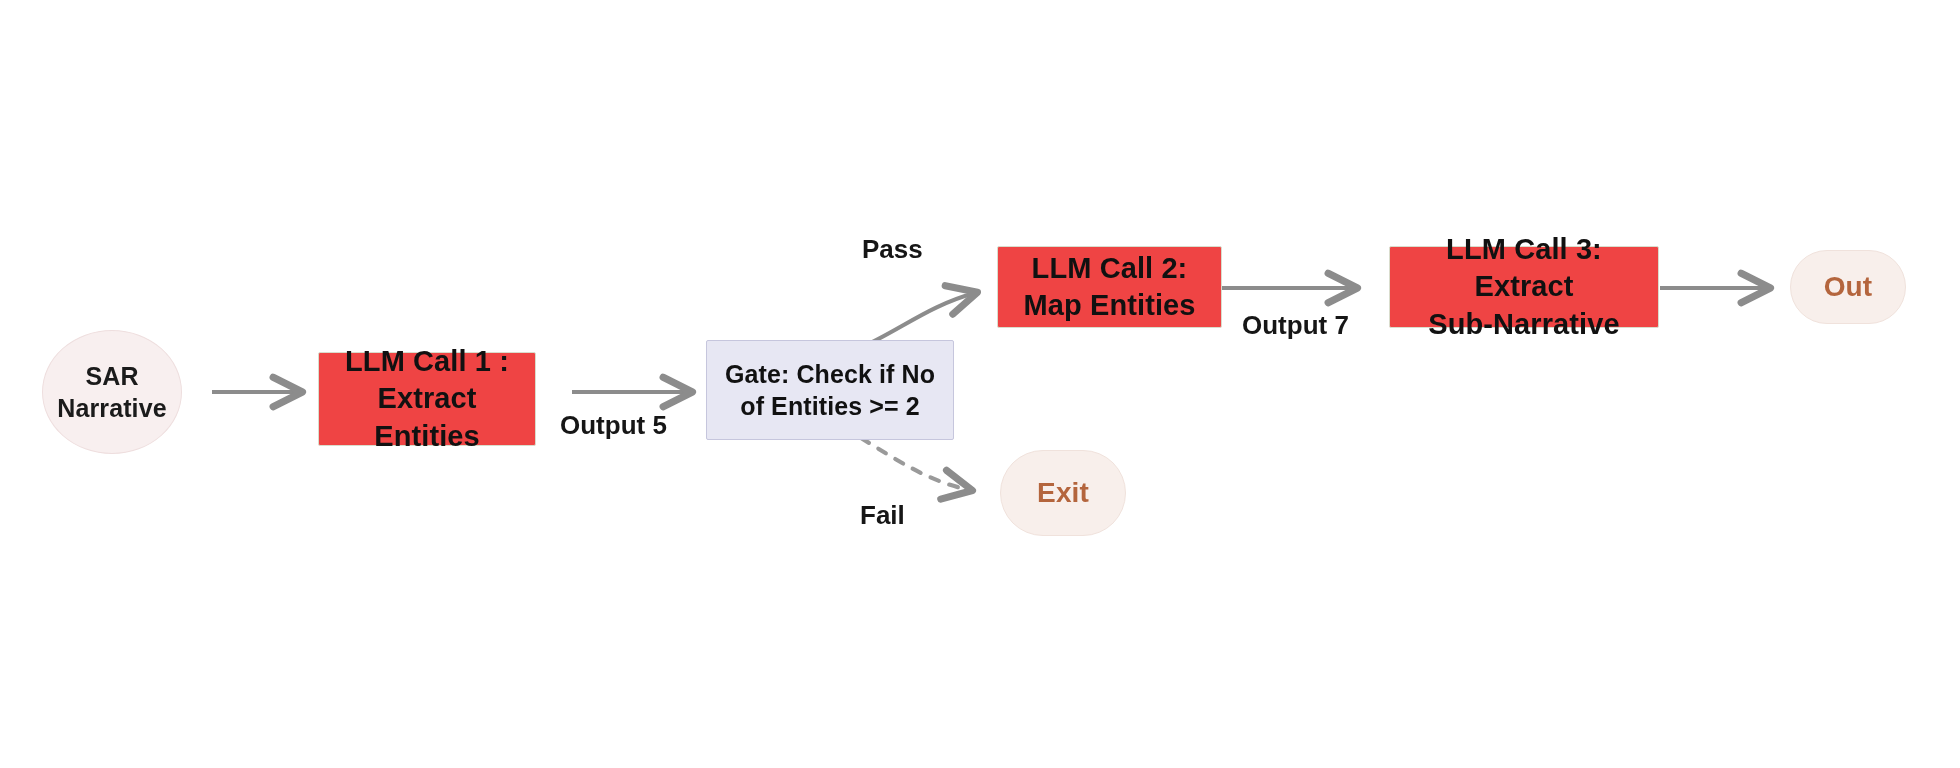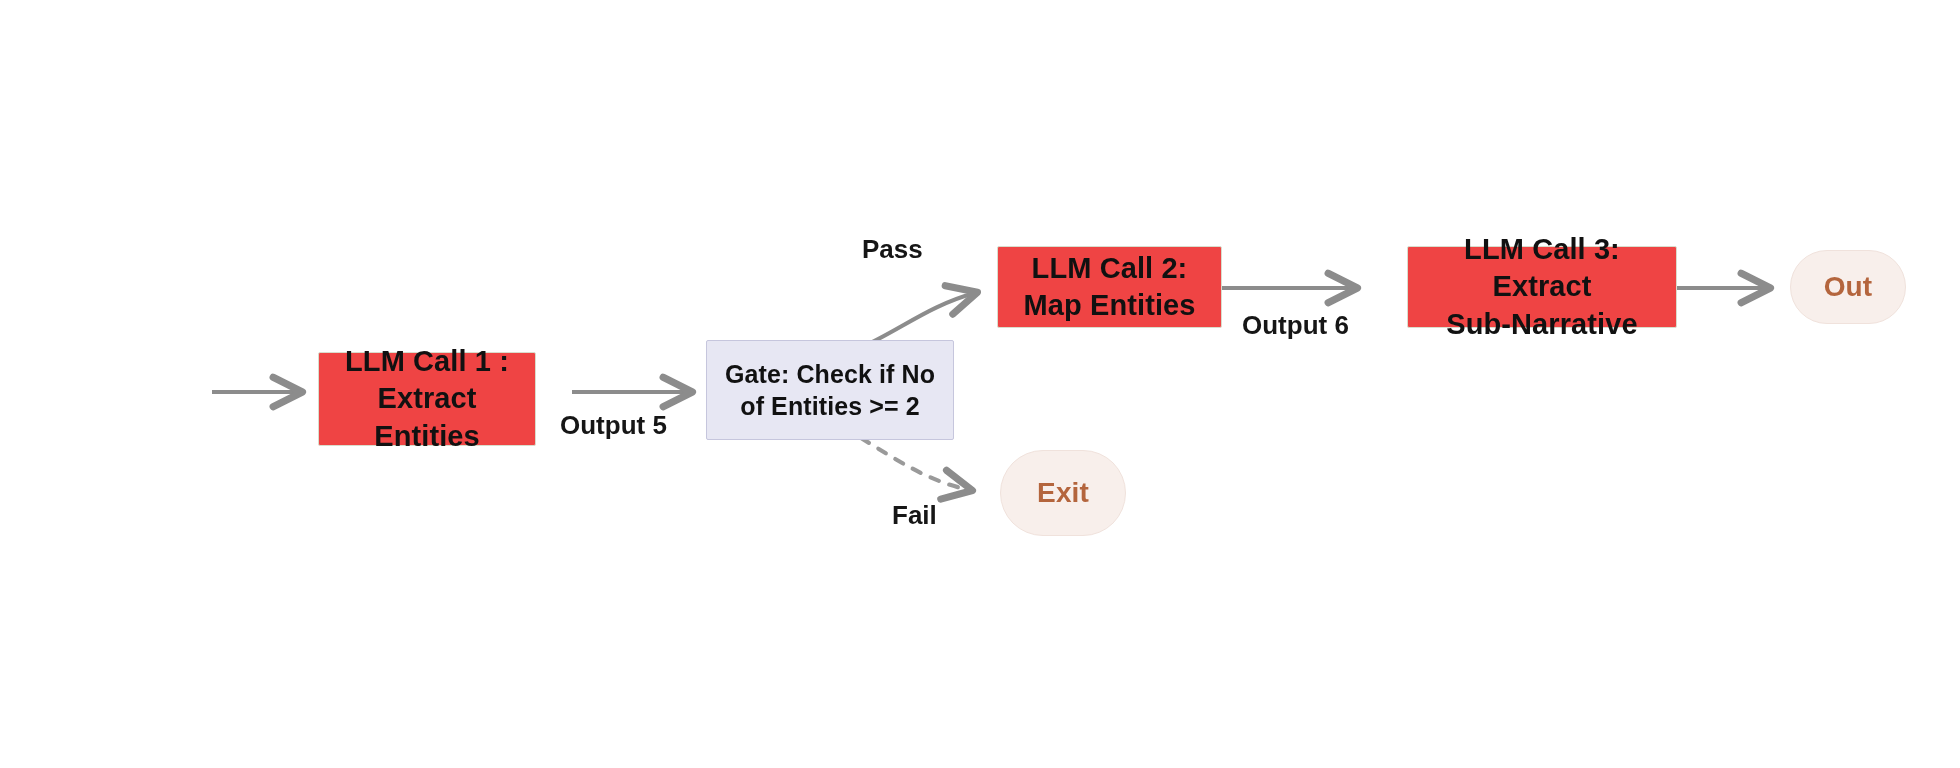--- a/index.html
+++ b/index.html
@@ -120,51 +120,57 @@
 
     <g>
       <line x1="1222" y1="288" x2="1355" y2="288" stroke="#8c8c8c" stroke-width="4.2" marker-end="url(#arrowhead)"></line>
     </g>
 
     <g>
       <line x1="1660" y1="288" x2="1768" y2="288" stroke="#8c8c8c" stroke-width="4.2" marker-end="url(#arrowhead)"></line>
     </g>
   </svg>
 
+  <div class="node node-circle" style="left:42px; top:330px; width:140px; height:124px;">
+    <div>
+      <span>SAR</span><br>
+      <span>Narrative</span>
+    </div>
+  </div>
 
   <div class="node node-rect" style="left:318px; top:352px; width:218px; height:94px;">
     <div>
       <span>LLM Call 1 :</span><br>
       <span>Extract Entities</span>
     </div>
   </div>
 
   <div class="edge-label" style="left:560px; top:410px;">Output 5</div>
 
   <div class="node node-gate" style="left:706px; top:340px; width:248px; height:100px;">
     <div>
       <span>Gate: Check if No</span><br>
       <span>of Entities &gt;= 2</span>
     </div>
   </div>
 
   <div class="edge-label" style="left:862px; top:234px;">Pass</div>
 
-  <div class="edge-label" style="left:860px; top:500px;margin-left:32px;">Fail</div>
+  <div class="edge-label" style="left:860px; top:500px;">Fail</div>
 
   <div class="node node-rect" style="left:997px; top:246px; width:225px; height:82px;">
     <div>
       <span>LLM Call 2:</span><br>
       <span>Map Entities</span>
     </div>
   </div>
 
-  <div class="edge-label" style="left:1242px; top:310px;">Output 6</div>
+  <div class="edge-label" style="left:1242px; top:310px;">Output 7</div>
 
-  <div class="node node-rect" style="left:1389px; top:246px; width:270px; height:82px;margin-left:18px;">
+  <div class="node node-rect" style="left:1389px; top:246px; width:270px; height:82px;">
     <div>
       <span>LLM Call 3: Extract</span><br>
       <span>Sub-Narrative</span>
     </div>
   </div>
 
   <div class="node node-pill" style="left:1000px; top:450px; width:126px; height:86px;">
     <span>Exit</span>
   </div>
 

